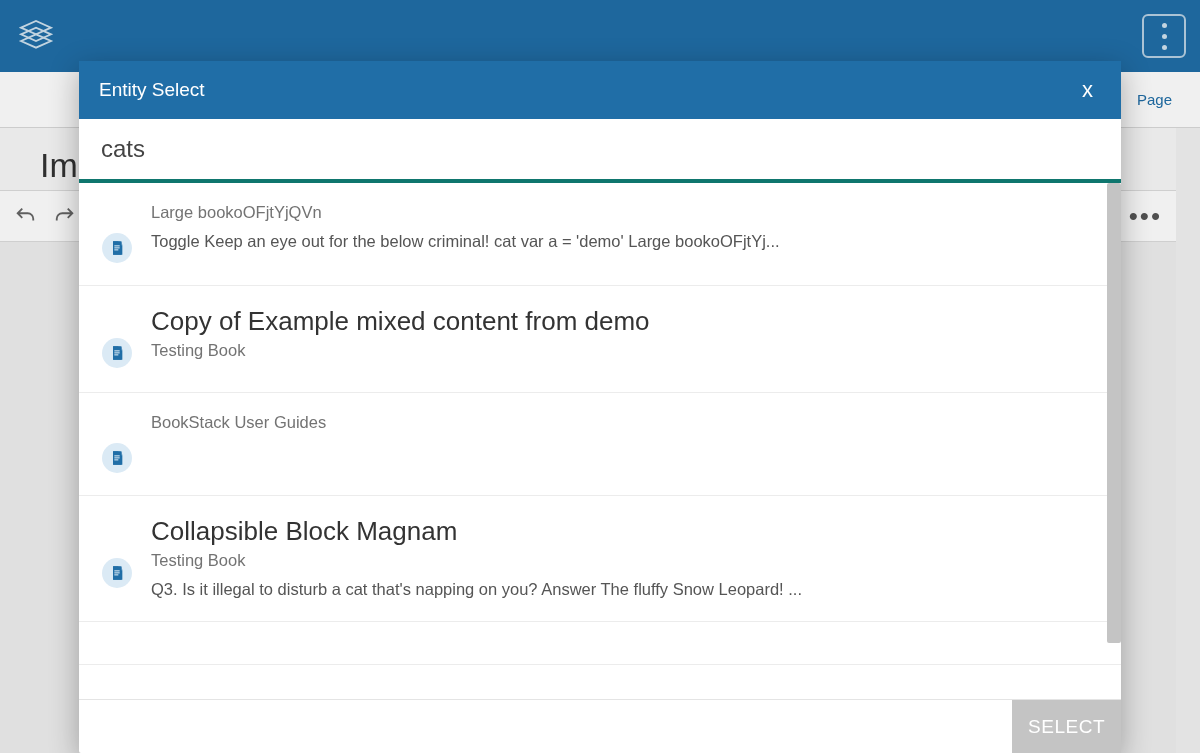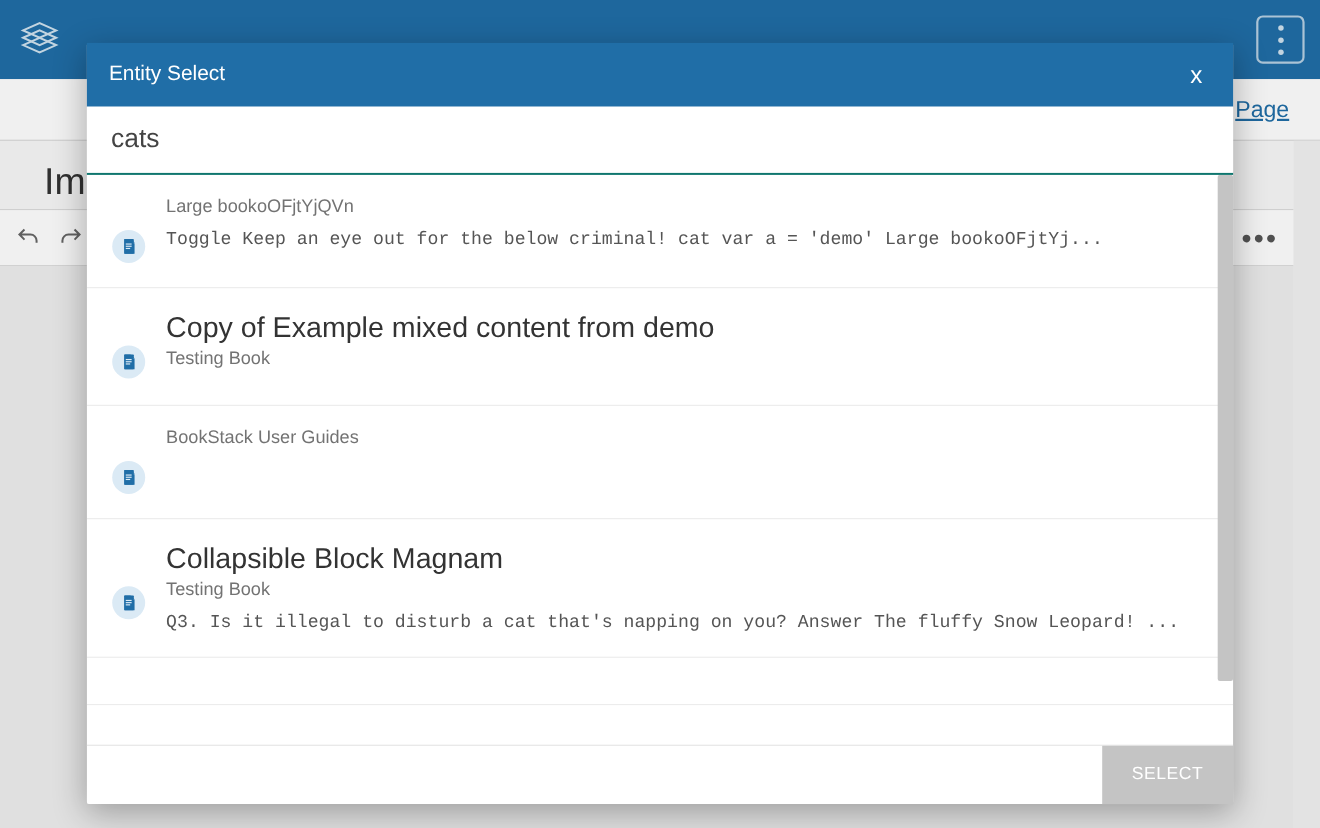--- a/index.html
+++ b/index.html
@@ -16,47 +16,47 @@
   .burger {
     width: 44px; height: 44px; border: 2px solid #b6d0e3; border-radius: 6px;
     display: flex; flex-direction: column; align-items: center; justify-content: center; gap: 6px;
   }
   .burger .dot { width: 5px; height: 5px; border-radius: 50%; background: #cfe2ef;}
   .tabs-row {
     position: absolute; top: 72px; left:0; right:0; height: 56px;
     background: #fff; border-bottom: 1px solid #d9d9d9;
     display:flex; align-items:center; justify-content:flex-end; padding-right: 28px;
   }
-  .tab-link { color: #206ea7; font-size: 21px; text-decoration: underline;}
+  .tab-link { color: #206ea7; font-size: 15px;}
   .page-heading { position:absolute; top: 146px; left: 40px; font-size: 34px; color:#333; font-weight: 400;}
   .editor-strip { position:absolute; top:190px; left:0; right:24px; height:52px; border-top:1px solid #dcdcdc; border-bottom:1px solid #dcdcdc; background:#fff; display:flex; align-items:center; padding:0 8px; justify-content:space-between;}
   .undo-redo { display:flex; gap:18px; padding-left:6px;}
   .dots3 { font-size:26px; letter-spacing:2px; color:#555; padding-right:6px;}
   .editor-body { position:absolute; top:242px; left:0; right:24px; bottom:0; background:#eee;}
   .rightcol { position:absolute; top:128px; right:0; width:24px; bottom:0; background:#f2f2f2;}
 
   
   .overlay {
     position: absolute; inset:0; background: rgba(0,0,0,0.06);
-    display:flex; align-items:center; justify-content:center;
+    display:flex; align-items:flex-end; justify-content:center;
   }
   .modal {
     margin-top: 16px;
     width: 1042px; height: 692px;
     background:#fff; box-shadow: 0 8px 30px rgba(0,0,0,.3);
     display:flex; flex-direction:column;
     border-radius: 2px;
   }
   .modal-header {
     height: 58px; background:#206ea7; color:#fff;
     display:flex; align-items:center; justify-content:space-between;
     padding: 0 20px; font-size: 19px; font-weight: 400;
   }
   .modal-close { font-family: Arial; font-size: 22px; cursor:pointer; padding:6px 8px;}
-  .search-wrap { padding: 0; border-bottom:2px solid #0f766e;}
+  .search-wrap { padding: 0; border-bottom:4px solid #0f766e;}
   .search-input {
     width:100%; border:none; outline:none; font-size: 24px; color:#444;
     padding: 16px 22px;
   }
   .results {
     flex:1; overflow-y:auto; position:relative;
   }
   .result {
     display:flex; gap:18px; padding: 20px 22px 22px 22px;
     border-bottom:1px solid #ececec;
@@ -64,28 +64,28 @@
   .result .icon-wrap {
     width:32px; display:flex; align-items:center; justify-content:center; padding-top:30px;
   }
   .doc-icon {
     width:30px; height:30px; border-radius:50%; background:#dbeaf5;
     display:flex; align-items:center; justify-content:center;
   }
   .result .body { flex:1;}
   .result .title { font-size:26px; color:#333; font-weight:400; margin-bottom:4px;}
   .result .book { font-size:16.5px; color:#737373; margin-bottom:10px;}
-  .result .snippet { font-size:16.5px; color:#555;font-family:Liberation Mono, monospace; }
+  .result .snippet { font-size:16.5px; color:#555; }
   .modal-footer {
     height: 54px; border-top:1px solid #e4e4e4;
     display:flex; justify-content:flex-end; align-items:stretch;
   }
   .select-btn {
-    background:#c4c4c4; color:#fff; font-size:16px; letter-spacing:.5px;
-    border:none; padding: 0 27px; cursor:pointer;
+    background:#c4c4c4; color:#fff; font-size:19px; letter-spacing:.5px;
+    border:none; padding: 0 16px; cursor:pointer;
   }
 
   
   .fake-scrollbar { position:absolute; right:0; top:0; width:14px; height:460px; background:#c4c4c4; border-radius:2px;}
   .results-inner { position:relative;}
 </style>
 </head>
 <body>
 
 <div class="topbar">

